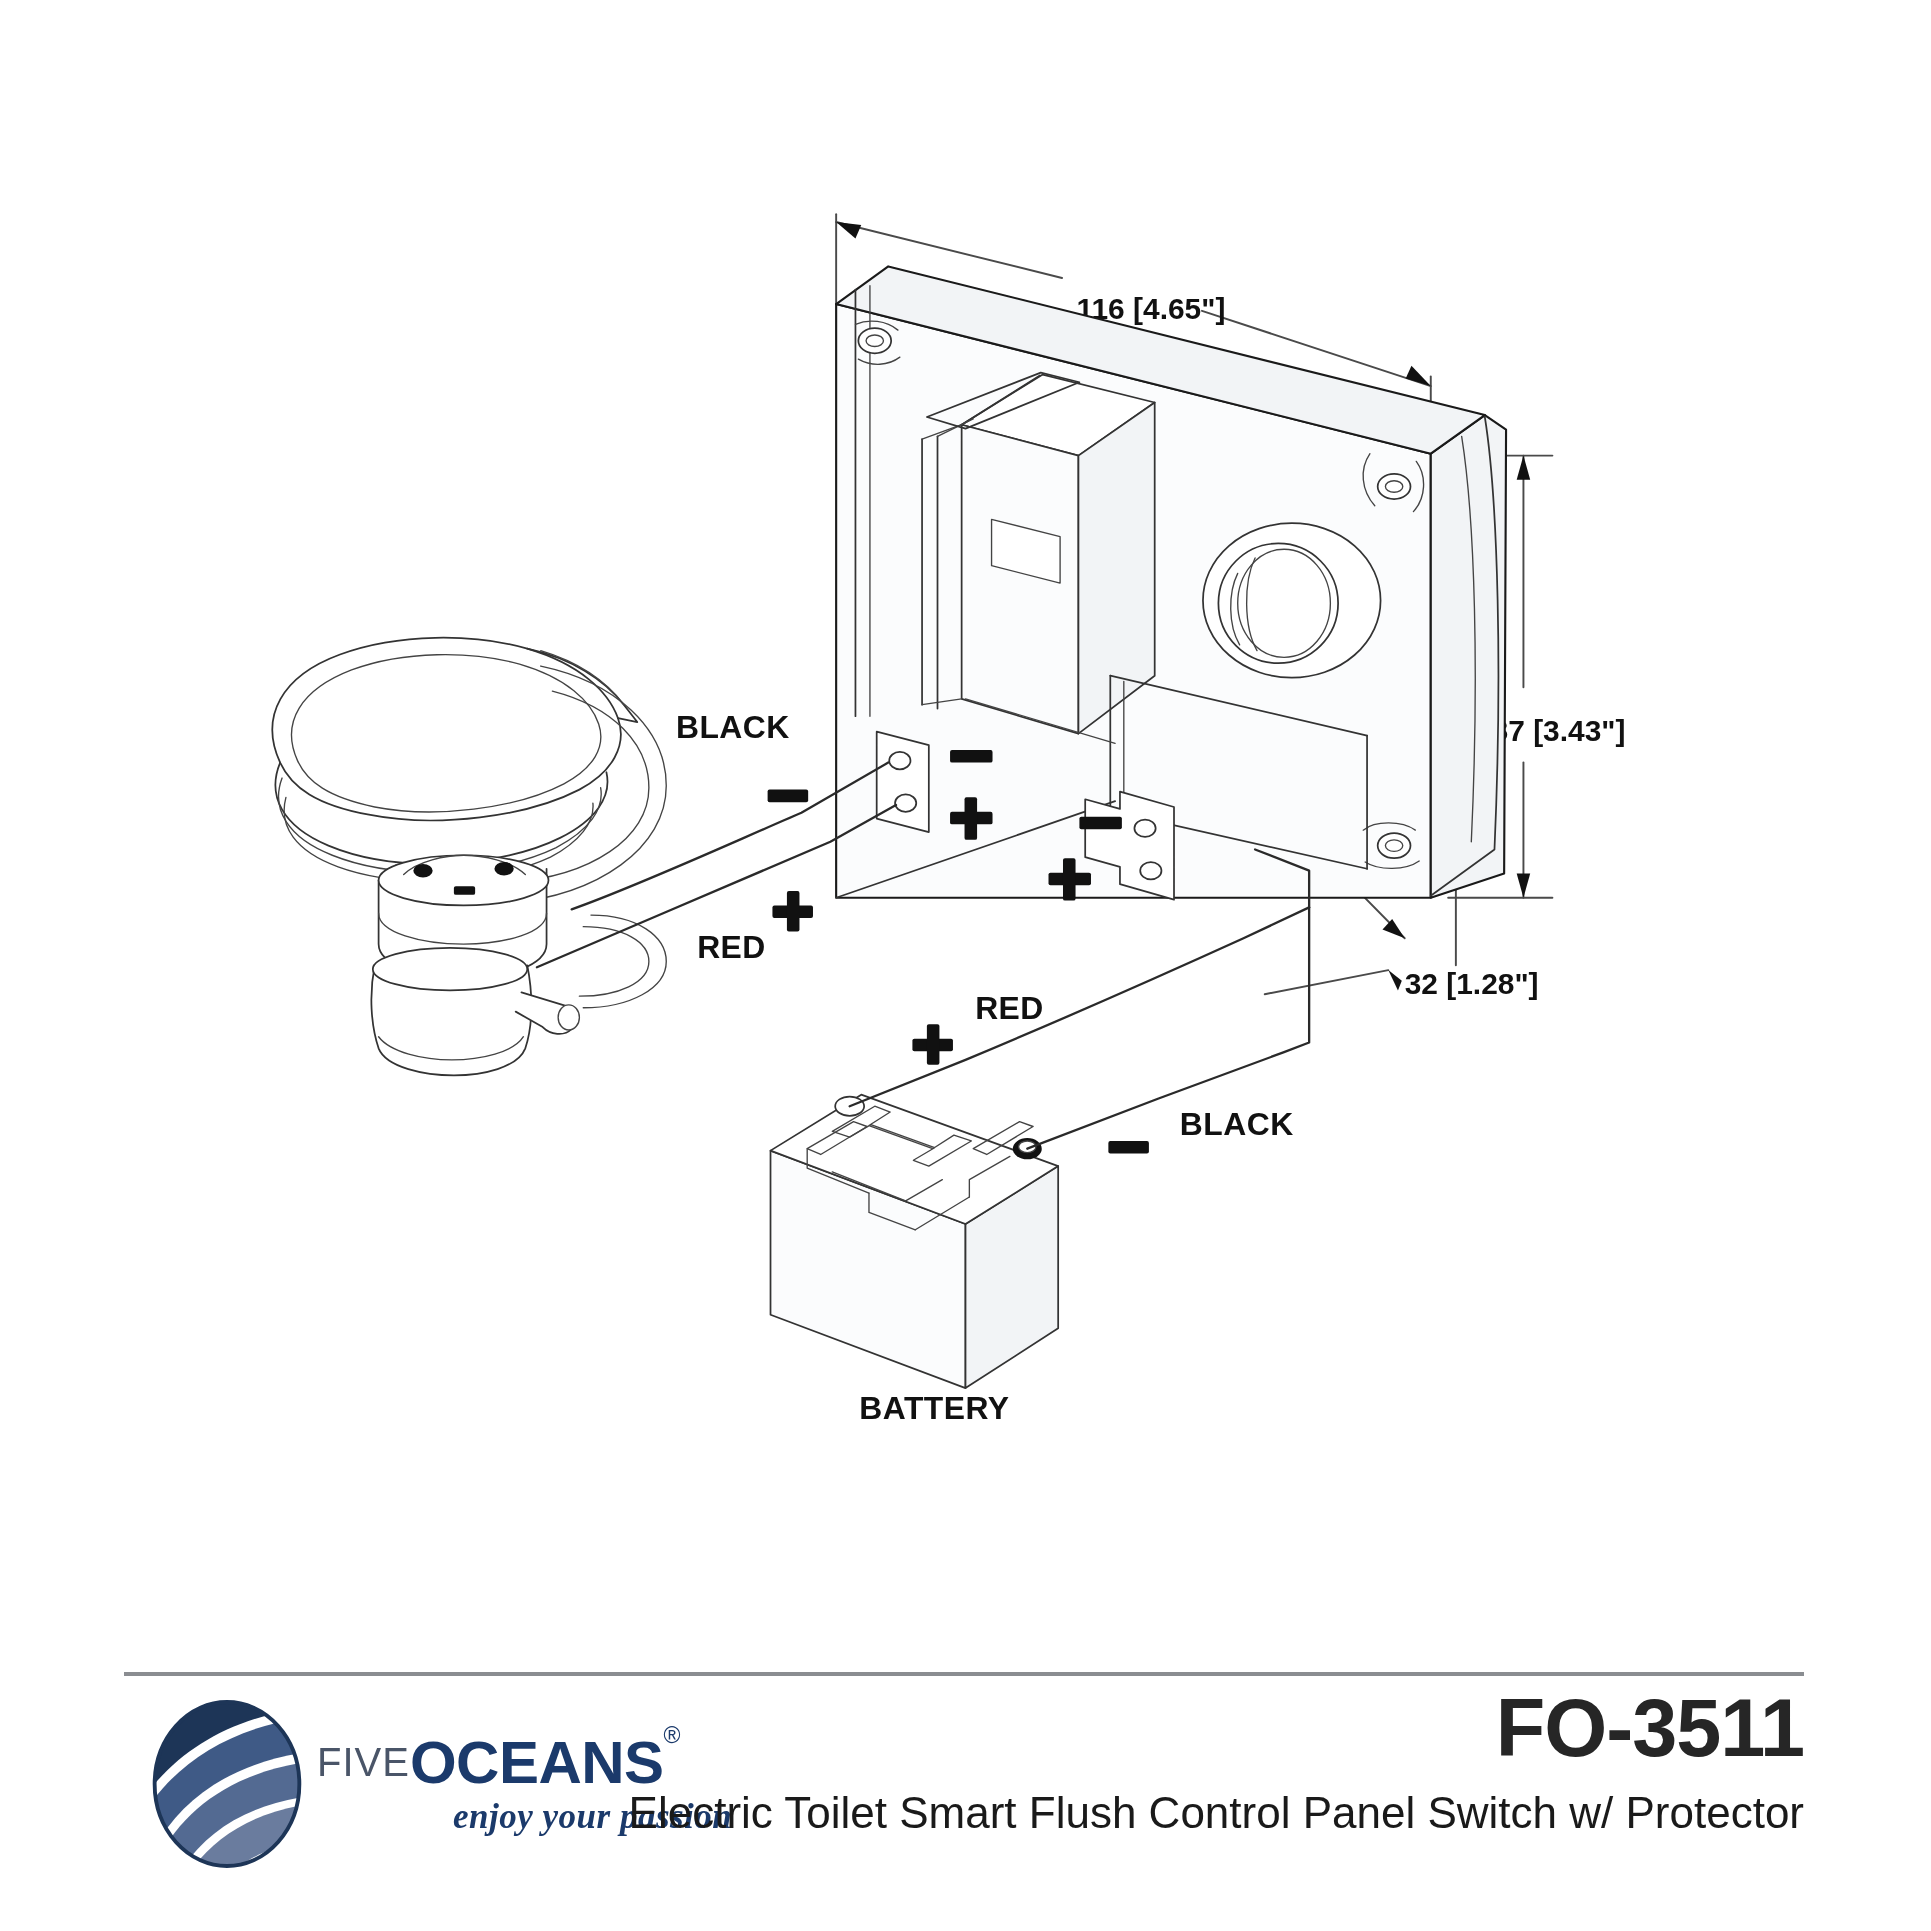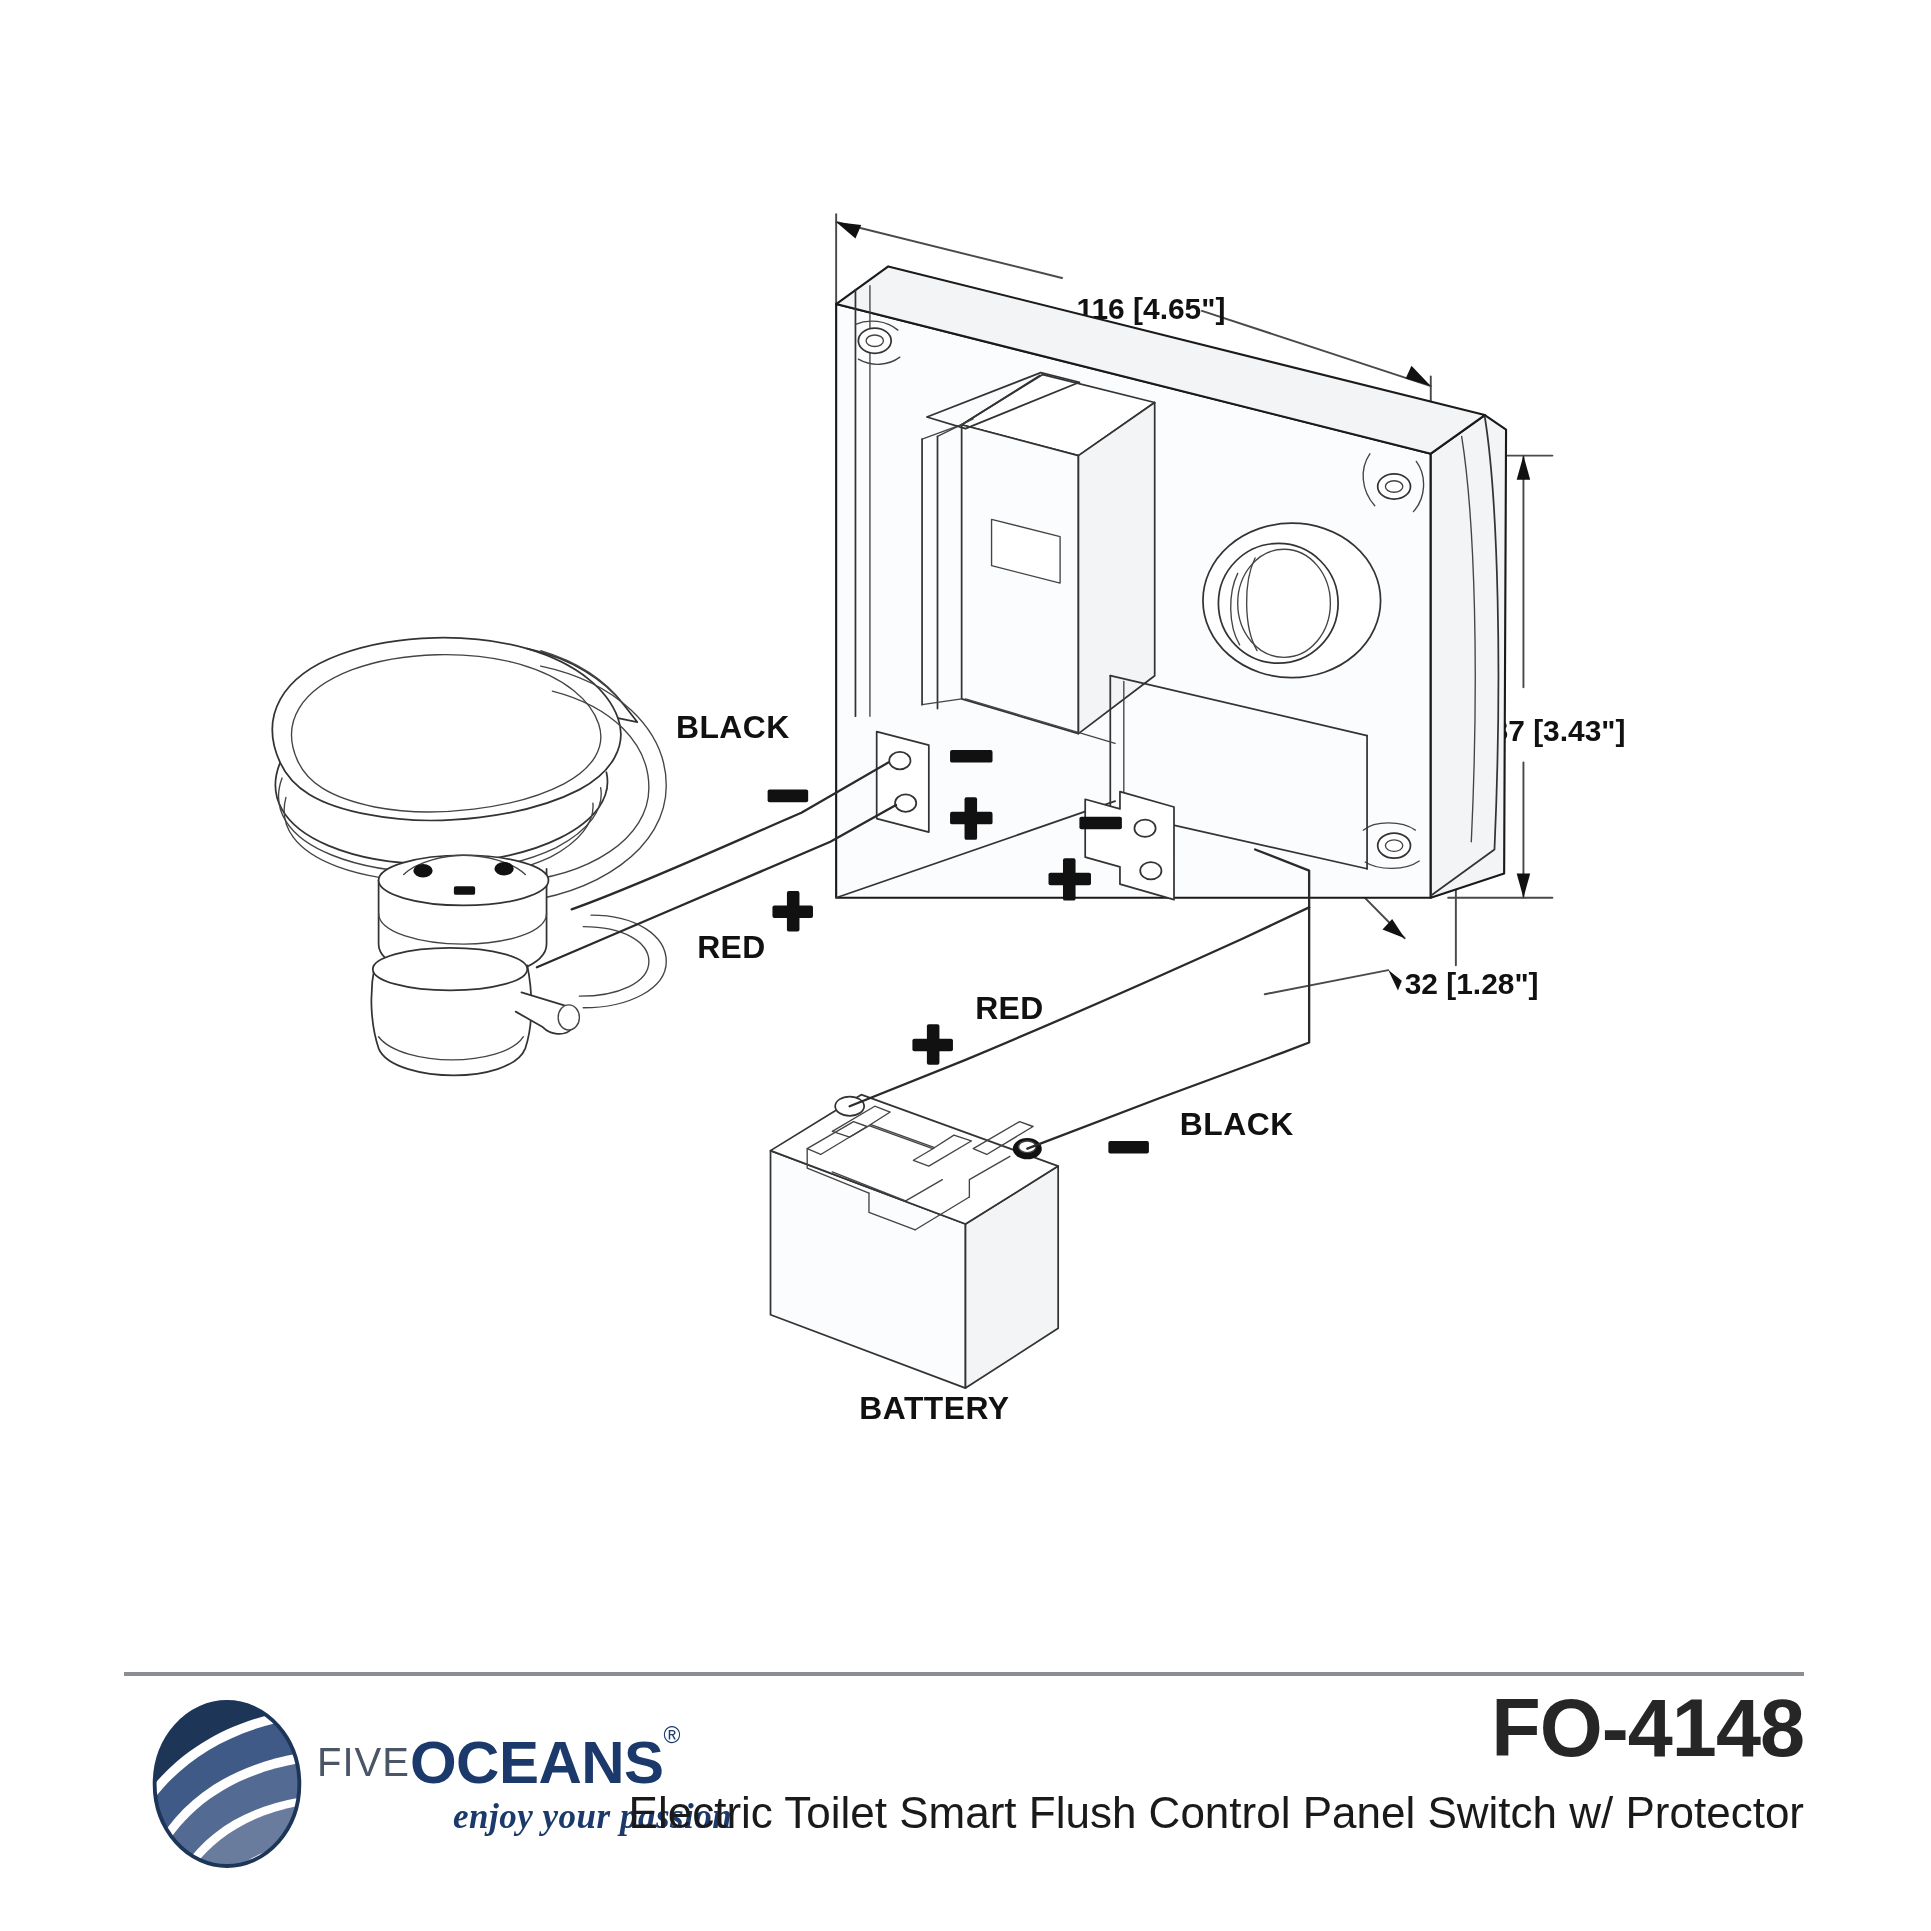--- a/index.html
+++ b/index.html
@@ -425,18 +425,18 @@
         <ellipse cx="85" cy="90" rx="75" ry="85" fill="none" stroke="#1d3557" stroke-width="4"></ellipse>
       </svg>
 
       <div id="logo-wordmark">
         <span class="wm-five">FIVE</span><span class="wm-oceans">OCEANS</span><span class="wm-reg">®</span>
       </div>
 
       <div id="logo-tagline">enjoy your passion</div>
     </div>
 
-    <div id="part-number">FO-4148</div>
+    <div id="part-number">FO-3511</div>
     <div id="product-title">Electric Toilet Smart Flush Control Panel Switch w/ Protector</div>
   </div>
 
 </div>
 
 
 </body></html>

